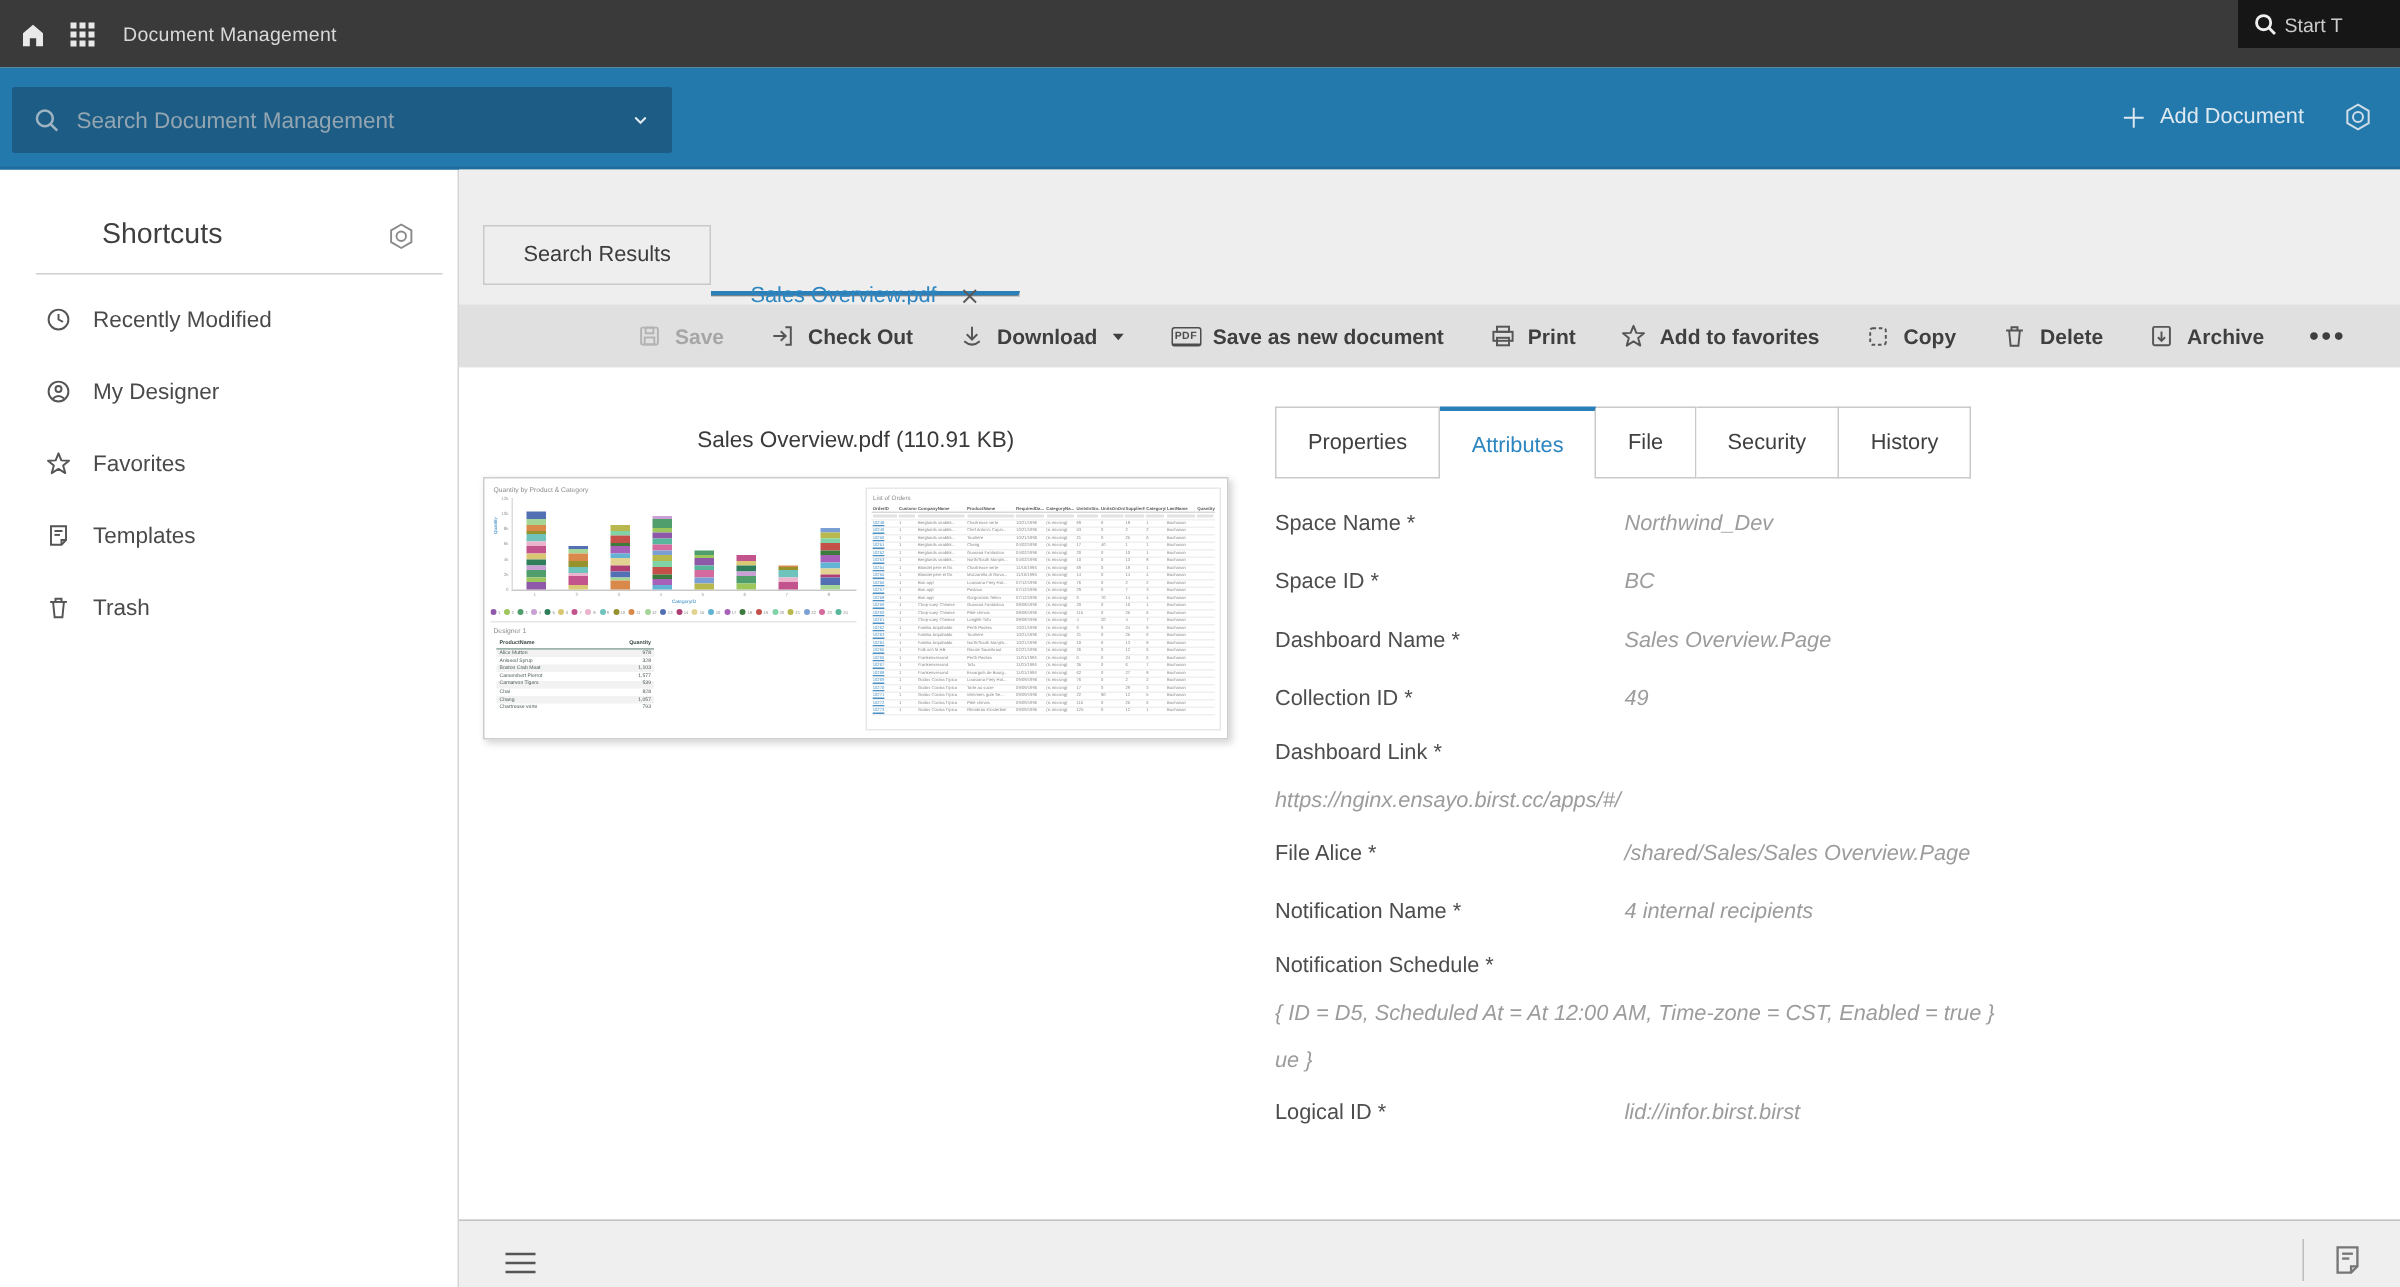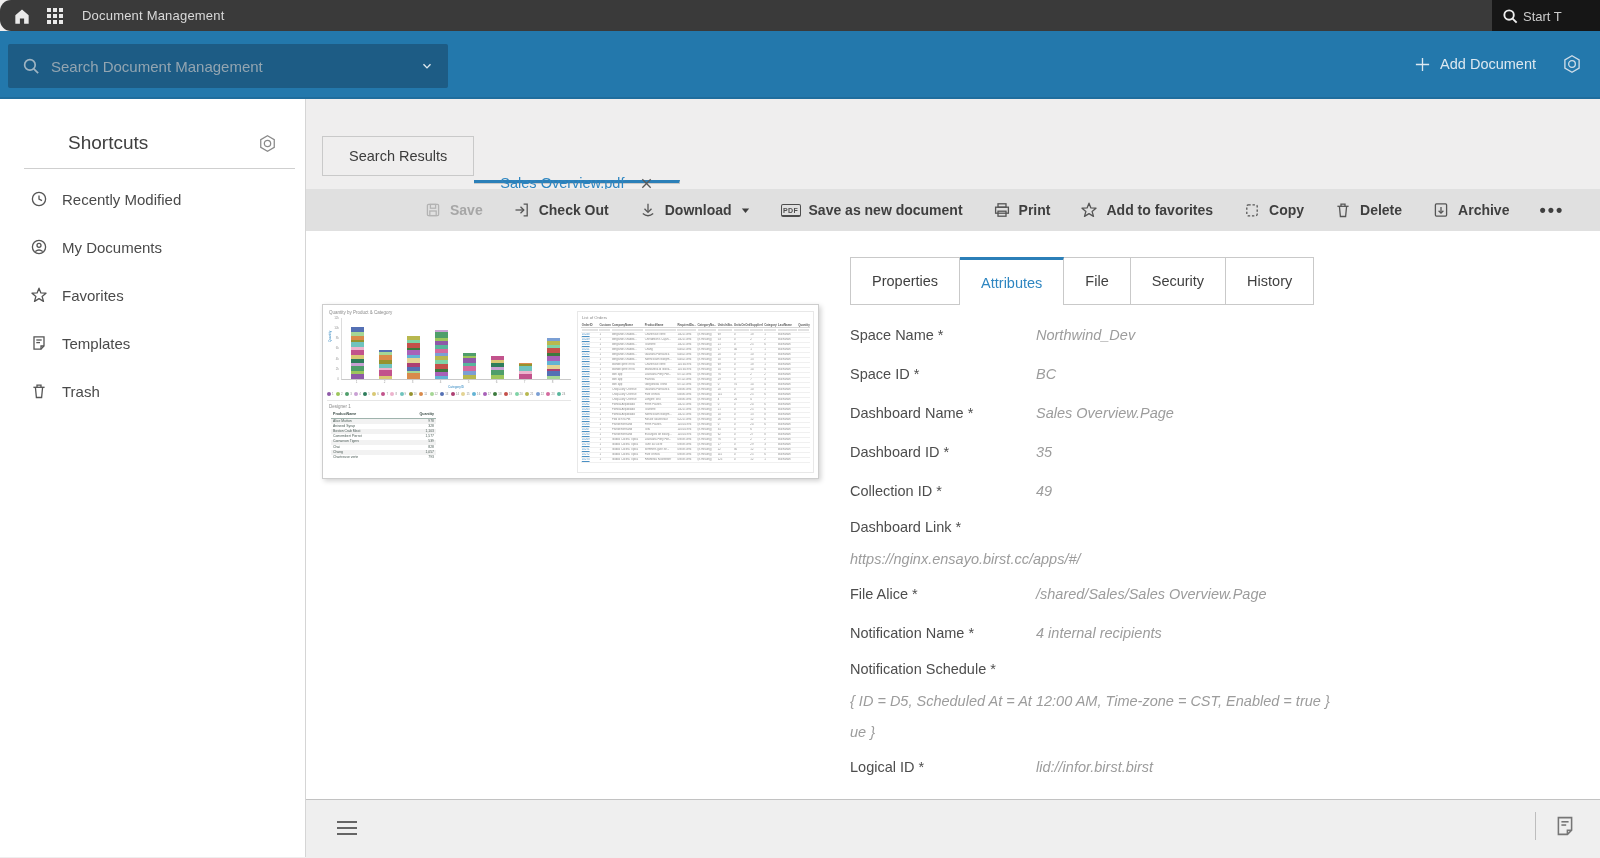--- a/index.html
+++ b/index.html
@@ -1,20 +1,20 @@
 <!DOCTYPE html>
 <html><head>
 <meta charset="utf-8">
 <style>
   * { margin:0; padding:0; box-sizing:border-box; -webkit-text-size-adjust:none; }
   html,body { width:1600px; height:858px; overflow:hidden; font-family:"Liberation Sans","DejaVu Sans",sans-serif; background:#efeeee; }
   svg { display:block; }
 
   
-  .topbar { height:31px; background:#3a3a3a; display:flex; align-items:center; position:relative;border-radius:11px; }
+  .topbar { height:45px; background:#3a3a3a; display:flex; align-items:center; position:relative; }
   .topbar .ic { margin-left:12px; cursor:pointer; }
   .topbar .grid-ic { margin-left:14px; }
   .app-title { color:#d9d9d9; font-size:13px; margin-left:18px; letter-spacing:.2px; }
   .quick-search { position:absolute; right:0; top:0; height:32px; width:108px; background:#161616; display:flex; align-items:center; overflow:hidden; }
   .quick-search span.txt { color:#cccccc; font-size:13px; margin-left:4px; white-space:nowrap; }
   .quick-search .ic { margin-left:10px; }
 
   
   .bluebar { height:68px; background:#2378ac; display:flex; align-items:center; position:relative; border-bottom:2px solid #1f6d9d; }
   .searchbox { position:absolute; left:8px; top:13px; width:440px; height:44px; background:#1d5c85; border-radius:2px; display:flex; align-items:center; cursor:text; }
@@ -88,21 +88,21 @@
   .ord-tbl td.link { color:#4a90c4; text-decoration:underline; }
   .ord-tbl .ftr span { display:block; height:2.4px; border:1px solid #e2e2e2; }
 
   
   .detail { position:absolute; left:544px; top:26px; right:26px; }
   .detail-tabs { display:flex; height:48px; }
   .ptab { display:flex; align-items:center; padding:0 21px; border:1px solid #c9c9c9; font-size:14.5px; color:#3f3f3f; cursor:pointer; background:#fff; }
   .ptab + .ptab { border-left:none; }
   .ptab.active { border-top:3px solid #2b7fb8; color:#2e86c1; border-bottom:none; }
   .fields { margin-top:10px; }
-  .f-row { height:39px; display:flex; align-items:center; }
+  .f-row { height:39px; display:flex; align-items:center;gap:47px; }
   .f-label { width:186px; flex:0 0 186px; font-size:14.5px; color:#4d4d4d; }
   .f-value { font-size:14.5px; color:#9c9c9c; font-style:italic; }
   .f-block-label { height:33px; display:flex; align-items:center; font-size:14.5px; color:#4d4d4d; }
   .f-block-line { height:31px; display:flex; align-items:center; font-size:14.5px; color:#9c9c9c; font-style:italic; }
 
   
   .bottombar { height:58px; background:#efefef; border-top:1px solid #c2c2c2; position:relative; }
   .hamburger { position:absolute; left:29px; top:17px; cursor:pointer; }
   .bb-right { position:absolute; right:24px; top:12px; display:flex; align-items:center; gap:18px; }
   .bb-divider { width:1px; height:28px; background:#bdbdbd; }
@@ -199,21 +199,21 @@
           <span class="lbl">Recently Modified</span>
         </li>
         <li class="sb-item">
           <span style="display: flex;">
             <svg width="18" height="18" viewBox="0 0 18 18" fill="none" stroke="#555" stroke-width="1.3">
               <circle cx="9" cy="9" r="6.6"></circle>
               <circle cx="9" cy="7.3" r="2"></circle>
               <path d="M5.3 13.6 Q9 10.4 12.7 13.6"></path>
             </svg>
           </span>
-          <span class="lbl">My Documents</span>
+          <span class="lbl">My Designer</span>
         </li>
         <li class="sb-item">
           <span style="display: flex;">
             <svg width="18" height="18" viewBox="0 0 18 18" fill="none" stroke="#555" stroke-width="1.3">
               <path d="M9 2.2 L10.9 6.9 L16 7.2 L12.1 10.4 L13.5 15.4 L9 12.6 L4.5 15.4 L5.9 10.4 L2 7.2 L7.1 6.9 Z" stroke-linejoin="round"></path>
             </svg>
           </span>
           <span class="lbl">Favorites</span>
         </li>
         <li class="sb-item">
@@ -346,20 +346,21 @@
           <span>Archive</span>
         </div>
         <div class="tb-item">
           <span style="display: flex;">
             <span class="ellipsis">•••</span>
           </span>
         </div>
       </div>
 
     <div class="workarea">
+      <div class="doc-title">Sales Overview.pdf  (110.91 KB)</div>
 
       <div class="thumb">
         <div class="pg-left">
           <div class="mini-title">Quantity by Product &amp; Category</div>
           <div class="plotwrap">
             <span class="ylab">Quantity</span>
             <div class="yticks" id="mini-yticks">
                 <span>12k</span>
                 <span>10k</span>
                 <span>8k</span>
@@ -1080,24 +1081,20 @@
             </div>
             <div class="f-row">
               <span class="f-label">Space ID *</span>
               <span class="f-value">BC</span>
             </div>
             <div class="f-row">
               <span class="f-label">Dashboard Name *</span>
               <span class="f-value">Sales Overview.Page</span>
             </div>
             <div class="f-row">
-              <span class="f-label">Dashboard ID *</span>
-              <span class="f-value">35</span>
-            </div>
-            <div class="f-row">
               <span class="f-label">Collection ID *</span>
               <span class="f-value">49</span>
             </div>
             <div class="f-block-label">Dashboard Link *</div>
             <div class="f-block-line">https://nginx.ensayo.birst.cc/apps/#/</div>
             <div class="f-row">
               <span class="f-label">File Alice *</span>
               <span class="f-value">/shared/Sales/Sales Overview.Page</span>
             </div>
             <div class="f-row">

